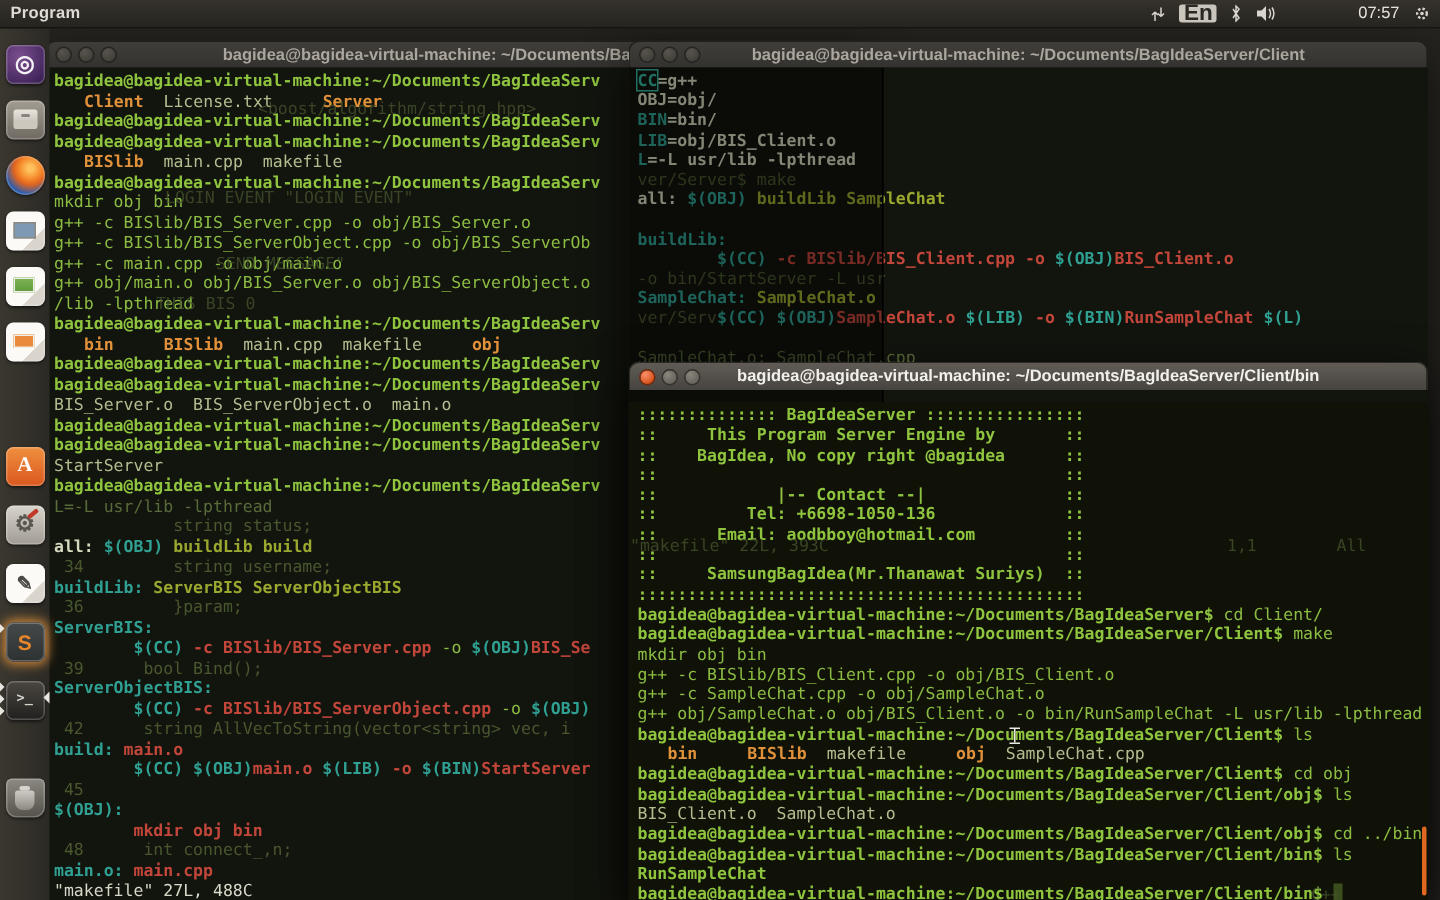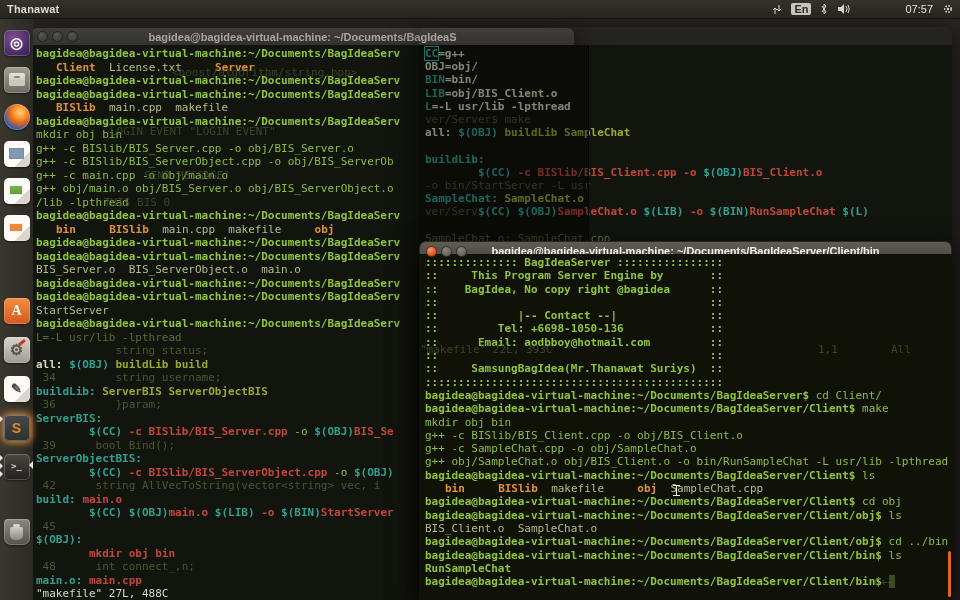--- a/index.html
+++ b/index.html
@@ -2,21 +2,21 @@
 <html><head>
 <meta charset="utf-8">
 <style>
   html,body{margin:0;padding:0;background:#262420;width:960px;height:600px;overflow:hidden;
     font-family:"Liberation Sans",sans-serif;position:relative;}
   
   #panel{position:absolute;left:0;top:0;width:960px;height:19px;background:linear-gradient(#35322c,#26241f);
     color:#dedbd4;font-size:11px;display:flex;align-items:center;z-index:50;border-bottom:1px solid #17150f;box-sizing:border-box;}
   #panel .app{font-weight:bold;margin-left:7px;letter-spacing:.2px;}
   #panel .right{margin-left:auto;display:flex;align-items:center;gap:9px;margin-right:6px;}
-  .kbd-box{background:#c9c5bc;color:#2b2923;font-size:11px;font-weight:bold;padding:1px 3px;border-radius:2px;line-height:10px;}
+  .kbd-box{background:#c9c5bc;color:#2b2923;font-size:15px;font-weight:bold;padding:1px 3px;border-radius:2px;line-height:10px;}
   .pico{display:inline-flex;align-items:center;}
   .clock{font-size:11px;color:#e6e3dc;margin-left:45px;}
   
   #launcher{position:absolute;left:0;top:19px;width:33px;height:581px;background:linear-gradient(90deg,#3a372f,#2c2a25);
     z-index:40;padding-top:5px;box-sizing:border-box;}
   .litem{position:relative;height:37px;display:flex;align-items:center;justify-content:center;}
   .litem.tall{height:39px;}
   .lt{width:26px;height:26px;border-radius:5px;position:relative;display:flex;align-items:center;justify-content:center;
     box-shadow:inset 0 0 0 1px rgba(255,255,255,.22), 0 1px 2px rgba(0,0,0,.5);overflow:hidden;}
   .glyph{font-weight:bold;line-height:1;}
@@ -57,21 +57,21 @@
   .twin.focused .tbar{height:19px;background:linear-gradient(#605c55,#474440);color:#f2f0ea;border-color:#2a2824;}
   .twin.unfocused .tbar{background:linear-gradient(#413e39,#343230);color:#aaa69d;}
   .tbar .ttl{position:absolute;left:0;right:0;text-align:center;white-space:nowrap;overflow:hidden;}
   .wbtns{display:flex;gap:4px;margin-left:6px;z-index:2;}
   .wbtn{width:11px;height:11px;border-radius:50%;box-sizing:border-box;}
   .unfocused .wbtn{background:radial-gradient(circle at 35% 30%,#57544d,#3b3934);border:1px solid #262420;}
   .focused .wbtn{background:radial-gradient(circle at 35% 30%,#8a867d,#5a574f);border:1px solid #33312c;}
   .focused .wbtn.close{background:radial-gradient(circle at 35% 30%,#f8926a,#d9541f 70%,#a83c12);border:1px solid #6e2a0e;}
   .tbody{position:absolute;left:0;right:0;bottom:0;top:18px;background:#12140e;overflow:hidden;
     font-family:"DejaVu Sans Mono",monospace;font-size:11px;white-space:pre;padding:2px 0 0 6px;box-sizing:border-box;}
-  .focused .tbody{top:13px;background:#101208;}
+  .focused .tbody{top:27px;background:#101208;}
   .line{height:13.5px;}
   #win-client .line{height:13.2px;}
   #win-bin .line{height:13.3px;}
   
   .s-p{color:#8fc43f;font-weight:bold;}
   .s-g{color:#8cbd42;}
   .s-f{color:#b4bd90;}
   .s-d{color:#e0913a;font-weight:bold;margin-left:20px;}
   .s-t{color:#2fa092;font-weight:bold;}
   .s-r{color:#c2463a;font-weight:bold;}
@@ -93,21 +93,21 @@
   #ibeam{position:absolute;left:673px;top:485px;width:7px;height:11px;z-index:60;pointer-events:none;}
   #ibeam::before{content:"";position:absolute;left:3px;top:1px;width:1px;height:9px;background:#e9e9e2;}
   #ibeam::after{content:"";position:absolute;left:0;top:0;width:7px;height:1px;background:#e9e9e2;box-shadow:0 10px 0 #e9e9e2;}
   #edge-arrow{position:absolute;left:24px;top:483px;width:0;height:0;z-index:35;
     border-right:6px solid #15170f;border-top:5px solid transparent;border-bottom:5px solid transparent;}
 </style>
 </head>
 <body>
 
 <div id="panel">
-  <span class="app">Thanawat</span>
+  <span class="app">Program</span>
   <span class="right">
     <span class="pico">
       <svg width="10" height="11" viewBox="0 0 10 11">
           <path d="M3 4 L3 10 M3 4 L1 6 M3 4 L5 6" stroke="#d8d5ce" fill="none"></path>
           <path d="M7 7 L7 1 M7 7 L5 5 M7 7 L9 5" stroke="#d8d5ce" fill="none"></path>
         </svg>
     </span>
     <span class="kbd-box">En</span>
     <span class="pico">
       <svg width="8" height="12" viewBox="0 0 8 12">
@@ -194,20 +194,28 @@
       <span class="wbtn close"></span>
       <span class="wbtn"></span>
       <span class="wbtn"></span>
     </span>
     <span class="ttl">bagidea@bagidea-virtual-machine: ~/Documents/BagIdeaS</span>
   </div>
   <div class="tbody"><div class="line"><span class="s-p">bagidea@bagidea-virtual-machine:~/Documents/BagIdeaServ</span></div><div class="line"><span class="s-d">Client</span><span class="s-g">  </span><span class="s-f">License.txt</span><span class="s-g">  </span><span class="s-d">Server</span></div><div class="line"><span class="s-p">bagidea@bagidea-virtual-machine:~/Documents/BagIdeaServ</span></div><div class="line"><span class="s-p">bagidea@bagidea-virtual-machine:~/Documents/BagIdeaServ</span></div><div class="line"><span class="s-d">BISlib</span><span class="s-g">  </span><span class="s-f">main.cpp  makefile</span></div><div class="line"><span class="s-p">bagidea@bagidea-virtual-machine:~/Documents/BagIdeaServ</span></div><div class="line"><span class="s-g">mkdir obj bin</span></div><div class="line"><span class="s-g">g++ -c BISlib/BIS_Server.cpp -o obj/BIS_Server.o</span></div><div class="line"><span class="s-g">g++ -c BISlib/BIS_ServerObject.cpp -o obj/BIS_ServerOb</span></div><div class="line"><span class="s-g">g++ -c main.cpp -o obj/main.o</span></div><div class="line"><span class="s-g">g++ obj/main.o obj/BIS_Server.o obj/BIS_ServerObject.o</span></div><div class="line"><span class="s-g">/lib -lpthread</span></div><div class="line"><span class="s-p">bagidea@bagidea-virtual-machine:~/Documents/BagIdeaServ</span></div><div class="line"><span class="s-d">bin</span><span class="s-g">  </span><span class="s-d">BISlib</span><span class="s-g">  </span><span class="s-f">main.cpp  makefile</span><span class="s-g">  </span><span class="s-d">obj</span></div><div class="line"><span class="s-p">bagidea@bagidea-virtual-machine:~/Documents/BagIdeaServ</span></div><div class="line"><span class="s-p">bagidea@bagidea-virtual-machine:~/Documents/BagIdeaServ</span></div><div class="line"><span class="s-f">BIS_Server.o  BIS_ServerObject.o  main.o</span></div><div class="line"><span class="s-p">bagidea@bagidea-virtual-machine:~/Documents/BagIdeaServ</span></div><div class="line"><span class="s-p">bagidea@bagidea-virtual-machine:~/Documents/BagIdeaServ</span></div><div class="line"><span class="s-f">StartServer</span></div><div class="line"><span class="s-p">bagidea@bagidea-virtual-machine:~/Documents/BagIdeaServ</span></div><div class="line"><span class="s-h">L=-L usr/lib -lpthread</span></div><div class="line"><span class="s-m">            string status;</span></div><div class="line"><span class="s-w">all: </span><span class="s-t">$(OBJ)</span><span class="s-g"> </span><span class="s-o">buildLib build</span></div><div class="line"><span class="s-m"> 34         string username;</span></div><div class="line"><span class="s-t">buildLib:</span><span class="s-g"> </span><span class="s-o">ServerBIS ServerObjectBIS</span></div><div class="line"><span class="s-m"> 36         }param;</span></div><div class="line"><span class="s-t">ServerBIS:</span></div><div class="line"><span class="s-g">        </span><span class="s-t">$(CC)</span><span class="s-g"> </span><span class="s-r">-c BISlib/BIS_Server.cpp</span><span class="s-g"> -o </span><span class="s-t">$(OBJ)</span><span class="s-r">BIS_Se</span></div><div class="line"><span class="s-m"> 39      bool Bind();</span></div><div class="line"><span class="s-t">ServerObjectBIS:</span></div><div class="line"><span class="s-g">        </span><span class="s-t">$(CC)</span><span class="s-g"> </span><span class="s-r">-c BISlib/BIS_ServerObject.cpp</span><span class="s-g"> -o </span><span class="s-t">$(OBJ)</span></div><div class="line"><span class="s-m"> 42      string AllVecToString(vector&lt;string&gt; vec, i</span></div><div class="line"><span class="s-t">build:</span><span class="s-g"> </span><span class="s-r">main.o</span></div><div class="line"><span class="s-g">        </span><span class="s-t">$(CC)</span><span class="s-g"> </span><span class="s-t">$(OBJ)</span><span class="s-r">main.o</span><span class="s-g"> </span><span class="s-t">$(LIB)</span><span class="s-g"> </span><span class="s-r">-o</span><span class="s-g"> </span><span class="s-t">$(BIN)</span><span class="s-r">StartServer</span></div><div class="line"><span class="s-m"> 45</span></div><div class="line"><span class="s-t">$(OBJ):</span></div><div class="line"><span class="s-g">        </span><span class="s-r">mkdir obj bin</span></div><div class="line"><span class="s-m"> 48      int connect_,n;</span></div><div class="line"><span class="s-t">main.o:</span><span class="s-g"> </span><span class="s-r">main.cpp</span></div><div class="line"><span class="s-i">"makefile" 27L, 488C</span></div><span class="ghost" style="left: 142px; top: 21px;">&lt;boost/algorithm/string.hpp&gt;</span><span class="ghost" style="left: 80px; top: 80px;">LOGIN EVENT "LOGIN EVENT"</span><span class="ghost" style="left: 114px; top: 124px;">SEND MESSAGE"</span><span class="ghost" style="left: 74px; top: 151px;">THIS BIS 0</span></div>
 </div>
 
 <div class="twin unfocused" id="win-client">
+  <div class="tbar">
+    <span class="wbtns">
+      <span class="wbtn close"></span>
+      <span class="wbtn"></span>
+      <span class="wbtn"></span>
+    </span>
+    <span class="ttl">bagidea@bagidea-virtual-machine: ~/Documents/BagIdeaServer/Client</span>
+  </div>
   <div class="tbody"><div id="client-overlap"></div><div class="line"><span class="s-c">CC</span><span class="s-w">=g++</span></div><div class="line"><span class="s-w">OBJ=obj/</span></div><div class="line"><span class="s-t">BIN</span><span class="s-w">=bin/</span></div><div class="line"><span class="s-t">LIB</span><span class="s-w">=obj/BIS_Client.o</span></div><div class="line"><span class="s-t">L</span><span class="s-w">=-L usr/lib -lpthread</span></div><div class="line"><span class="s-m">ver/Server$ make</span></div><div class="line"><span class="s-w">all: </span><span class="s-t">$(OBJ)</span><span class="s-g"> </span><span class="s-o">buildLib SampleChat</span></div><div class="line"></div><div class="line"><span class="s-t">buildLib:</span></div><div class="line"><span class="s-g">        </span><span class="s-t">$(CC)</span><span class="s-g"> </span><span class="s-r">-c BISlib/BIS_Client.cpp -o </span><span class="s-t">$(OBJ)</span><span class="s-r">BIS_Client.o</span></div><div class="line"><span class="s-m">-o bin/StartServer -L usr</span></div><div class="line"><span class="s-t">SampleChat:</span><span class="s-g"> </span><span class="s-o">SampleChat.o</span></div><div class="line"><span class="s-m">ver/Serv</span><span class="s-t">$(CC)</span><span class="s-g"> </span><span class="s-t">$(OBJ)</span><span class="s-r">SampleChat.o</span><span class="s-g"> </span><span class="s-t">$(LIB)</span><span class="s-g"> </span><span class="s-r">-o</span><span class="s-g"> </span><span class="s-t">$(BIN)</span><span class="s-r">RunSampleChat</span><span class="s-g"> </span><span class="s-t">$(L)</span></div><div class="line"></div><div class="line"><span class="s-h">SampleChat.o: SampleChat.cpp</span></div></div>
 </div>
 
 <div class="twin focused" id="win-bin">
   <div class="tbar">
     <span class="wbtns">
       <span class="wbtn close"></span>
       <span class="wbtn"></span>
       <span class="wbtn"></span>
     </span>

